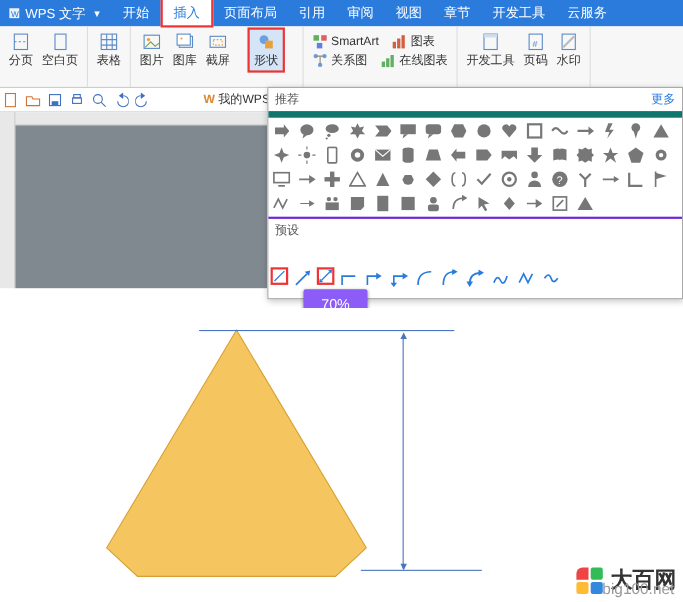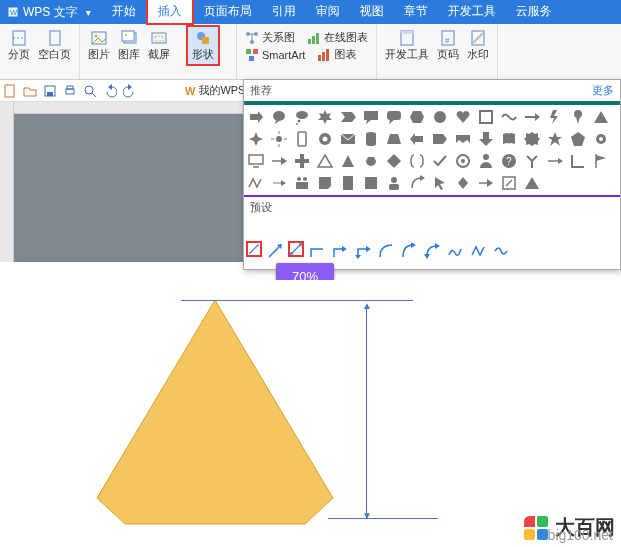--- a/index.html
+++ b/index.html
@@ -17,21 +17,21 @@
   .ribbon-btn .ic { width: 18px; height: 18px; display:flex;align-items:center;justify-content:center;}
   .ribbon-btn.small { flex-direction: row; gap: 3px; padding:1px 4px; }
   .ribbon-btn.small .ic { width:14px;height:14px;}
   .shapes-btn { background:#d4e5f7; border:2px solid #e33; margin:-2px 12px;}
   .ribbon-right { border-right:none; }
   .qat { display:flex; align-items:center; height:22px; background:#fff; border-bottom:1px solid #ddd; padding:0 3px; gap:6px; }
   .qat .q { width:14px;height:14px;}
   .wps-tab { display:flex; align-items:center; gap:3px; font-size:11px; color:#333; padding:0 6px;}
   .wps-tab .wlogo{ color:#d83; font-weight:bold;}
   .shape-panel { position:absolute; left:243px; top:79px; width:378px; background:#fff; border:1px solid #aaa; box-shadow:1px 2px 6px rgba(0,0,0,.25); font-size:11px;}
-  .sp-head { display:flex; justify-content:space-between; padding:3px 6px; color:#555; border-bottom:4px solid #0f766e;}
+  .sp-head { display:flex; justify-content:space-between; padding:3px 6px; color:#555; border-bottom:6px solid #0f766e;}
   .sp-head .more{ color:#2a7bdc;}
   .sp-grid { display:flex; flex-wrap:wrap; padding:4px 4px; gap:6px 7px; }
   .sp-grid .s { width:16px;height:16px; color:#777; display:flex;align-items:center;justify-content:center;}
   .sp-sub { padding:3px 6px; color:#555; border-top:2px solid #6d28d9;}
   .sp-lines { display:flex; padding:5px 4px 10px; gap:7px; }
   .sp-lines .ln { width:16px;height:16px; color:#2a7bdc; display:flex;align-items:center;justify-content:center;}
   .line-hl { border:2px solid #e33; margin:-2px;}
   .zoom-tip { position:absolute; left:276px; top:263px; background:#8b5cf6; color:#fff; font-size:13px; padding:6px 16px; border-radius:2px; box-shadow:0 1px 3px rgba(0,0,0,.4);}
   .ruler-left { position:absolute; left:0; top:102px; width:14px; height:160px; background:#e8e8e8; border-right:1px solid #ccc;}
   .ruler-top { position:absolute; left:0; top:102px; width:243px; height:12px; background:#e8e8e8; border-bottom:1px solid #ccc;}
@@ -92,20 +92,34 @@
             <rect x="4" y="2" width="10" height="14" fill="none" stroke="#5a8ac8"></rect>
           </svg>
         </span>
       <span>空白页</span>
     </div>
   </div>
   <div class="ribbon-group">
     <div class="ribbon-btn">
       <span class="ic">
           <svg viewBox="0 0 18 18">
+            <rect x="2" y="2" width="14" height="14" fill="none" stroke="#5a8ac8"></rect>
+            <line x1="2" y1="7" x2="16" y2="7" stroke="#5a8ac8"></line>
+            <line x1="2" y1="12" x2="16" y2="12" stroke="#5a8ac8"></line>
+            <line x1="7" y1="2" x2="7" y2="16" stroke="#5a8ac8"></line>
+            <line x1="12" y1="2" x2="12" y2="16" stroke="#5a8ac8"></line>
+          </svg>
+        </span>
+      <span>表格</span>
+    </div>
+  </div>
+  <div class="ribbon-group">
+    <div class="ribbon-btn">
+      <span class="ic">
+          <svg viewBox="0 0 18 18">
             <rect x="2" y="3" width="14" height="12" fill="none" stroke="#5a8ac8"></rect>
             <circle cx="6" cy="7" r="1.5" fill="#e8a03a"></circle>
             <polyline points="3,14 8,9 12,13 16,10" fill="none" stroke="#7aa04a"></polyline>
           </svg>
         </span>
       <span>图片</span>
     </div>
     <div class="ribbon-btn">
       <span class="ic">
           <svg viewBox="0 0 18 18">
@@ -129,59 +143,59 @@
       <span class="ic">
           <svg viewBox="0 0 18 18">
             <circle cx="7" cy="7" r="4" fill="#6aa0e0"></circle>
             <rect x="8" y="8" width="7" height="7" fill="#e8a03a"></rect>
           </svg>
         </span>
       <span>形状</span>
     </div>
   </div>
   <div class="ribbon-group" style="flex-direction:column; padding-top:5px;">
+    <div class="ribbon-btn small">
+      <span class="ic">
+          <svg viewBox="0 0 14 14">
+            <rect x="1" y="1" width="5" height="5" fill="#60b060"></rect>
+            <rect x="8" y="1" width="5" height="5" fill="#e06060"></rect>
+            <rect x="4" y="8" width="5" height="5" fill="#6080e0"></rect>
+          </svg>
+        </span>
+      <span>SmartArt</span>
+      <span style="width:6px"></span>
+      <span class="ic">
+          <svg viewBox="0 0 14 14">
+            <rect x="1" y="7" width="3" height="6" fill="#d06040"></rect>
+            <rect x="5" y="4" width="3" height="9" fill="#d06040"></rect>
+            <rect x="9" y="1" width="3" height="12" fill="#d06040"></rect>
+          </svg>
+        </span>
+      <span>图表</span>
+    </div>
     <div class="ribbon-btn small">
       <span class="ic">
           <svg viewBox="0 0 14 14">
             <circle cx="3" cy="3" r="2" fill="#6aa0e0"></circle>
             <circle cx="11" cy="3" r="2" fill="#6aa0e0"></circle>
             <circle cx="7" cy="11" r="2" fill="#6aa0e0"></circle>
             <line x1="3" y1="3" x2="11" y2="3" stroke="#888"></line>
             <line x1="7" y1="3" x2="7" y2="11" stroke="#888"></line>
           </svg>
         </span>
       <span>关系图</span>
       <span style="width:6px"></span>
       <span class="ic">
           <svg viewBox="0 0 14 14">
             <rect x="1" y="8" width="3" height="5" fill="#60b060"></rect>
             <rect x="5" y="5" width="3" height="8" fill="#60b060"></rect>
             <rect x="9" y="2" width="3" height="11" fill="#60b060"></rect>
           </svg>
         </span>
       <span>在线图表</span>
-    </div>
-    <div class="ribbon-btn small">
-      <span class="ic">
-          <svg viewBox="0 0 14 14">
-            <rect x="1" y="1" width="5" height="5" fill="#60b060"></rect>
-            <rect x="8" y="1" width="5" height="5" fill="#e06060"></rect>
-            <rect x="4" y="8" width="5" height="5" fill="#6080e0"></rect>
-          </svg>
-        </span>
-      <span>SmartArt</span>
-      <span style="width:6px"></span>
-      <span class="ic">
-          <svg viewBox="0 0 14 14">
-            <rect x="1" y="7" width="3" height="6" fill="#d06040"></rect>
-            <rect x="5" y="4" width="3" height="9" fill="#d06040"></rect>
-            <rect x="9" y="1" width="3" height="12" fill="#d06040"></rect>
-          </svg>
-        </span>
-      <span>图表</span>
     </div>
   </div>
   <div class="ribbon-group">
     <div class="ribbon-btn">
       <span class="ic">
           <svg viewBox="0 0 18 18">
             <rect x="3" y="2" width="12" height="14" fill="none" stroke="#5a8ac8"></rect>
             <rect x="3" y="2" width="12" height="3" fill="#cde"></rect>
           </svg>
         </span>

